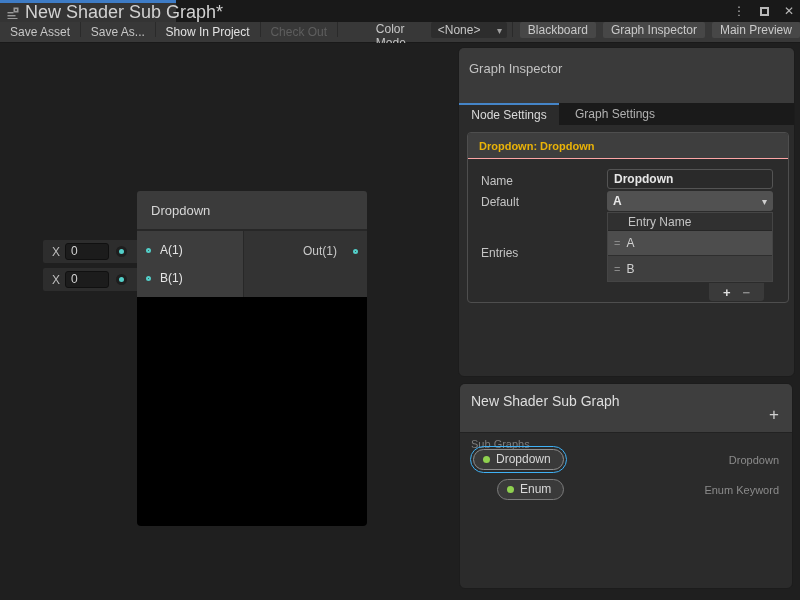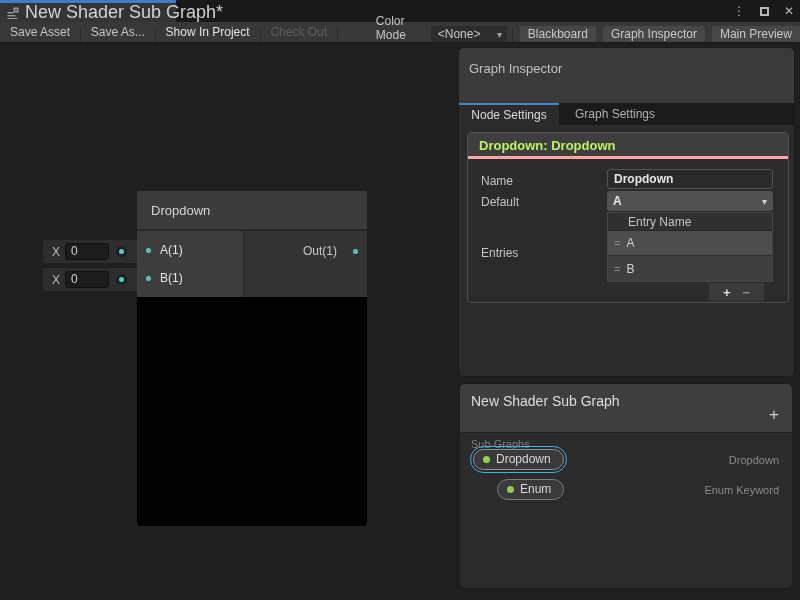--- a/index.html
+++ b/index.html
@@ -12,21 +12,21 @@
   .titlebar { position:absolute; top:0; left:0; right:0; height:22px; background:#191919; }
   .doc-tab { position:absolute; left:0; top:0; width:176px; height:22px; background:#343434;
              border-top:3px solid #3e7cc6; display:flex; align-items:center; gap:6px; padding-left:7px; }
   .tab-title { font-size:18px; color:#d2d2d2; white-space:nowrap; }
   .win-controls { position:absolute; right:6px; top:0; height:22px; display:flex; align-items:center; gap:15px; }
   .win-controls .glyph { color:#b8b8b8; font-size:12px; line-height:22px; cursor:default; }
   .maximize-box { width:9px; height:9px; border:2px solid #b8b8b8; display:inline-block; }
 
   
   .toolbar { position:absolute; top:22px; left:0; right:0; height:21px; background:#383838;
-             border-bottom:1px solid #191919; display:flex; align-items:flex-end; }
+             border-bottom:1px solid #191919; display:flex; align-items:flex-start; }
   .tb-btn { padding:0 10px; height:20px; line-height:20px; color:#c6c6c6; white-space:nowrap; }
   .tb-btn.bright { color:#e2e2e2; }
   .tb-btn.disabled { color:#5e5e5e; }
   .tb-sep { width:1px; height:15px; background:#2a2a2a; }
   .tb-label { margin-left:30px; padding:0 8px; color:#c6c6c6; }
   .tb-dropdown { width:97px; height:16px; background:#2d2d2d; border-radius:2px; display:flex;
                  align-items:center; padding:0 5px 0 7px; color:#c6c6c6; }
   .tb-dropdown .caret { margin-left:auto; color:#a0a0a0; font-size:10px; }
   .tb-toggle { height:16px; line-height:16px; background:#474747; border-radius:2px; padding:0 8px;
                margin-left:7px; color:#c9c9c9; white-space:nowrap; }
@@ -66,22 +66,22 @@
   .inspector { left:458px; top:47px; width:337px; height:330px; }
   .insp-header { height:55px; background:#3a3a3a; }
   .insp-header span { display:block; padding:13px 0 0 10px; font-size:13px; color:#c2c2c2; }
   .insp-tabs { height:22px; background:#1a1a1a; display:flex; }
   .tab { height:22px; line-height:20px; text-align:center; color:#b2b2b2; }
   .tab.active { width:100px; background:#2b2b2b; border-top:2px solid #4585c8; color:#dadada; }
   .tab.inactive { width:112px; line-height:22px; }
 
   .settings-box { position:absolute; left:8px; top:84px; width:322px; height:171px;
                   border:1px solid #4e4e4e; border-radius:4px; }
-  .box-header { height:26px; line-height:26px; background:#3e3e3e; border-bottom:3px solid #fca5a5;
-                border-radius:3px 3px 0 0; padding-left:11px; font-size:13px; font-weight:bold; color:#bef264; }
+  .box-header { height:26px; line-height:26px; background:#3e3e3e; border-bottom:1px solid #fca5a5;
+                border-radius:3px 3px 0 0; padding-left:11px; font-size:11px; font-weight:bold; color:#eab308; }
   .f-label { position:absolute; left:13px; color:#c4c4c4; }
   .name-field { position:absolute; left:139px; top:36px; width:166px; height:20px; background:#2a2a2a;
                 border:1px solid #545454; border-radius:3px; font-weight:bold; color:#e6e6e6;
                 line-height:18px; padding-left:6px; }
   .default-dd { position:absolute; left:139px; top:58px; width:166px; height:20px; background:#515151;
                 border-radius:3px; display:flex; align-items:center; padding:0 6px; }
   .default-dd .val { font-weight:bold; color:#e8e8e8; }
   .default-dd .caret { margin-left:auto; color:#cfcfcf; font-size:10px; }
 
   .entries-list { position:absolute; left:139px; top:79px; width:166px; border:1px solid #454545; }

